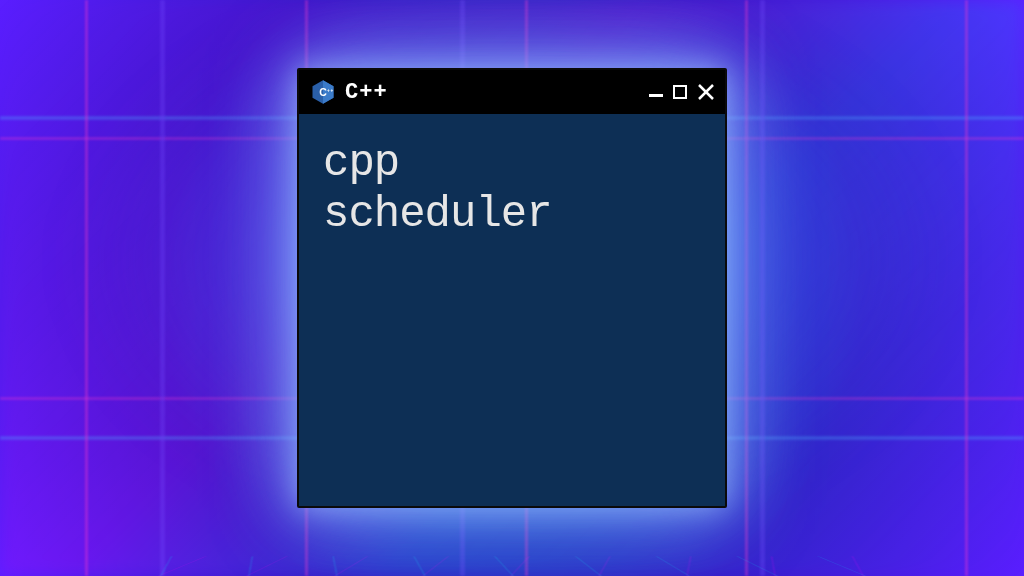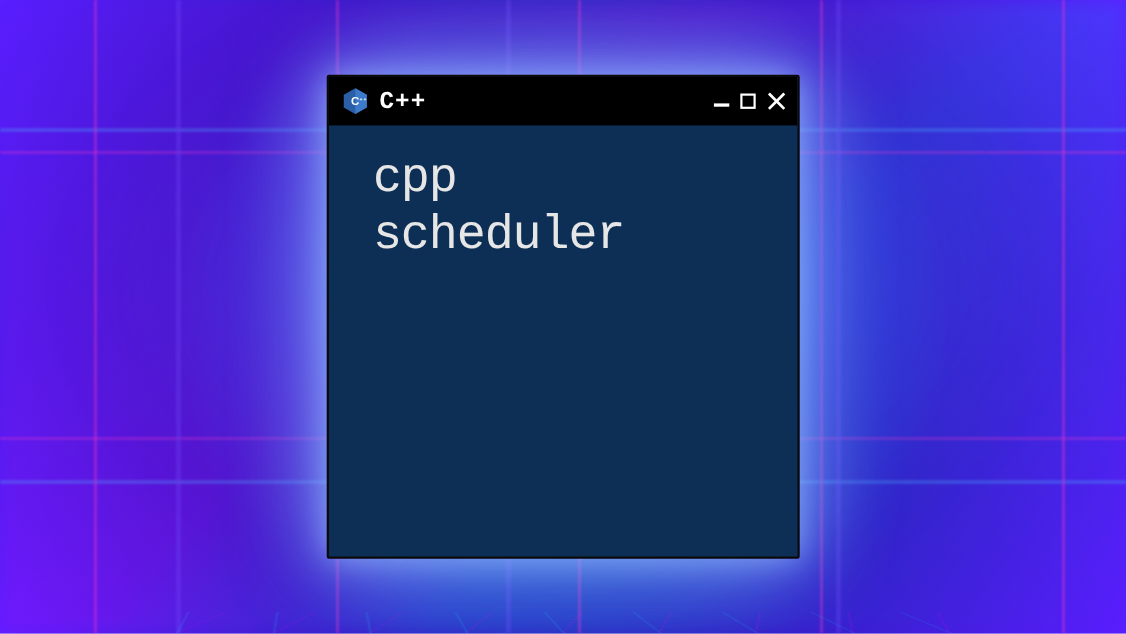--- a/index.html
+++ b/index.html
@@ -102,21 +102,21 @@
       align-items: center;
       font-size: 22px;
       line-height: 1;
       font-weight: bold;
     }
     .win-min { width:14px; height:3px; background:#fff; margin-top:6px; }
     .win-max { width:14px; height:14px; border:2.5px solid #fff; }
     .win-close svg { width:18px; height:18px; }
     .terminal-body {
       flex: 1;
-      padding: 24px 40px;
+      padding: 24px 24px;
     }
     .terminal-text {
       color: #e6e6e6;
       font-size: 44px;
       line-height: 1.15;
       font-family: 'Consolas', 'Lucida Console', 'Courier New', monospace;
       font-weight: 400;
       white-space: pre-line;
       letter-spacing: -1px;
     }

